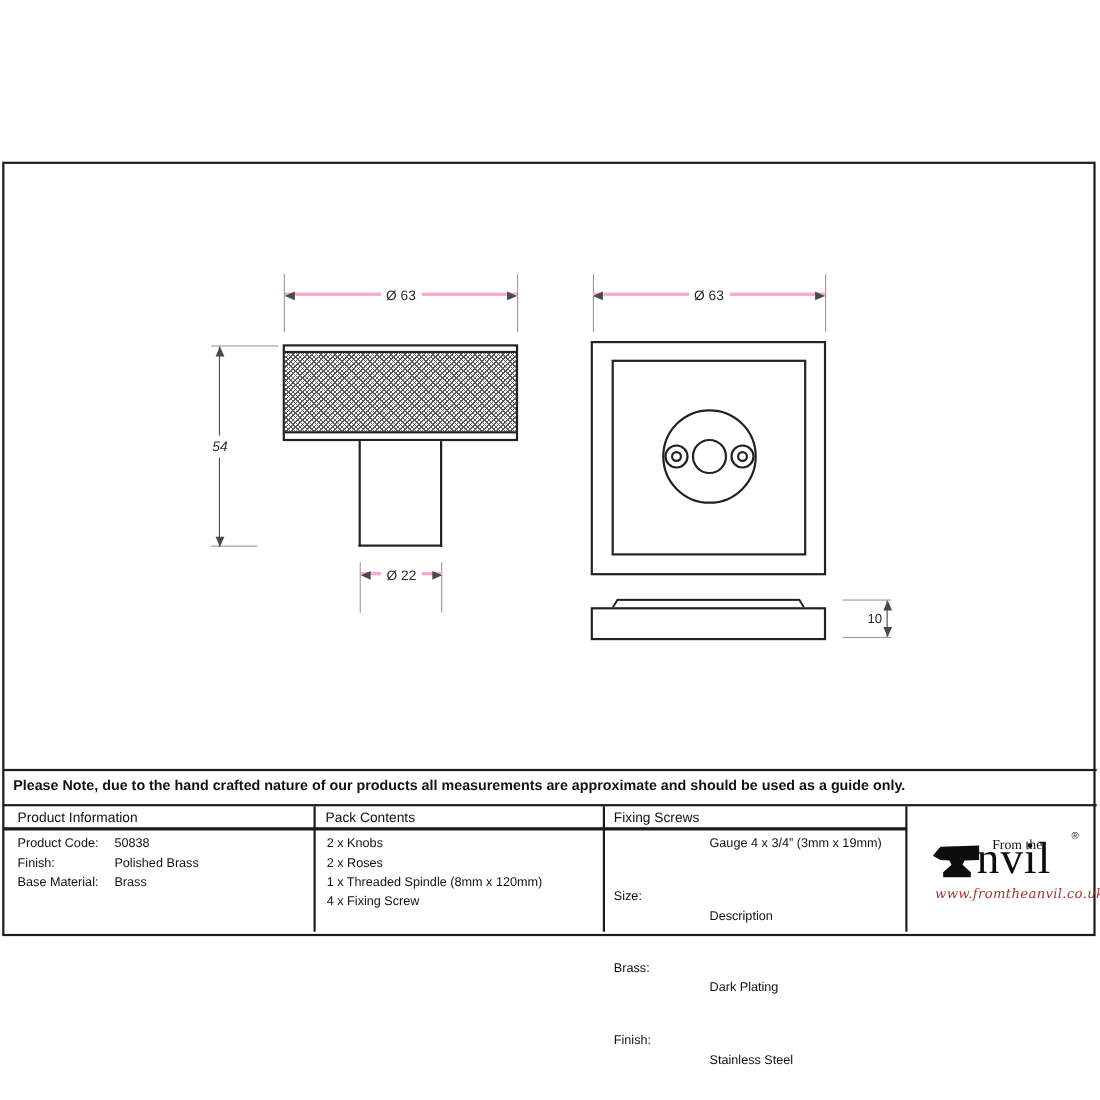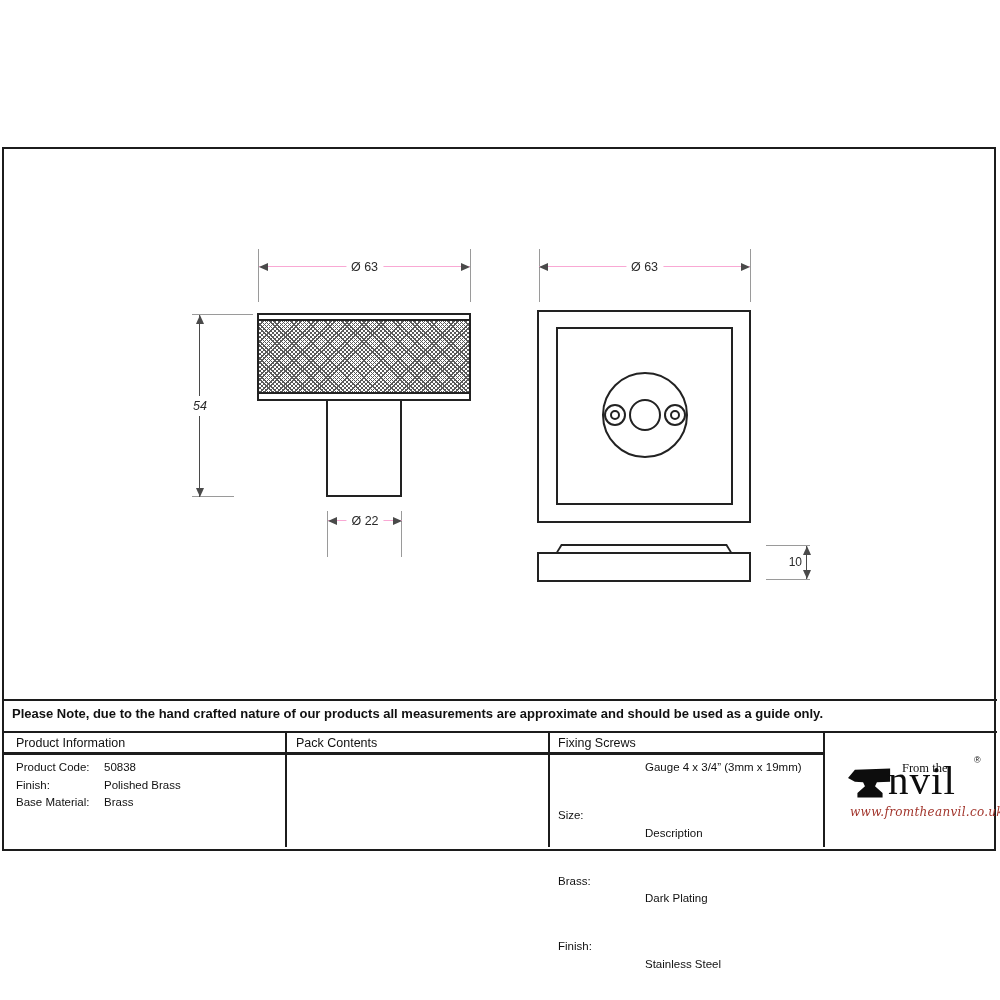--- a/index.html
+++ b/index.html
@@ -8,21 +8,21 @@
     font-family:"Liberation Sans","DejaVu Sans",sans-serif; color:#1a1a1a;
     overflow:hidden;
   }
   .abs { position:absolute; }
   
   .frame { position:absolute; left:2px; top:147px; width:990px; height:700px;
            border:2px solid #1c1c1c; }
   .hline { position:absolute; background:#1c1c1c; height:2px; }
   .vline { position:absolute; background:#1c1c1c; width:2px; }
   
-  .dimh { position:absolute; height:0; border-top:1px solid #f9a8d4; }
+  .dimh { position:absolute; height:0; border-top:3px solid #f9a8d4; }
   .dimh::before { content:""; position:absolute; left:0; top:-4.5px;
     border:4px solid transparent; border-left:0; border-right:9px solid #4a4a4a; }
   .dimh::after  { content:""; position:absolute; right:0; top:-4.5px;
     border:4px solid transparent; border-right:0; border-left:9px solid #4a4a4a; }
   .dimv { position:absolute; width:0; border-left:1px solid #4a4a4a; }
   .dimv::before { content:""; position:absolute; top:0; left:-4.5px;
     border:4px solid transparent; border-top:0; border-bottom:9px solid #4a4a4a; }
   .dimv::after  { content:""; position:absolute; bottom:0; left:-4.5px;
     border:4px solid transparent; border-bottom:0; border-top:9px solid #4a4a4a; }
   .dimlabel { position:absolute; left:50%; top:0; transform:translate(-50%,-50%);
@@ -146,20 +146,26 @@
       <span class="lbl">Product Code:</span><span class="val">50838</span>
     </div>
     <div class="kv">
       <span class="lbl">Finish:</span><span class="val">Polished Brass</span>
     </div>
     <div class="kv">
       <span class="lbl">Base Material:</span><span class="val">Brass</span>
     </div>
   </div>
 
+  <div class="cell" style="left:297px;top:759px;width:245px;">
+    <div>2 x Knobs</div>
+    <div>2 x Roses</div>
+    <div>1 x Threaded Spindle (8mm x 120mm)</div>
+    <div>4 x Fixing Screw</div>
+  </div>
 
   <div class="cell fs" style="left:558px;top:759px;width:262px;">
     <div class="kv">
       <span class="lbl">Size:</span><span class="val">Gauge 4 x 3/4” (3mm x 19mm)</span>
     </div>
     <div class="kv">
       <span class="lbl">Brass:</span><span class="val">Description</span>
     </div>
     <div class="kv">
       <span class="lbl">Finish:</span><span class="val">Dark Plating</span>

